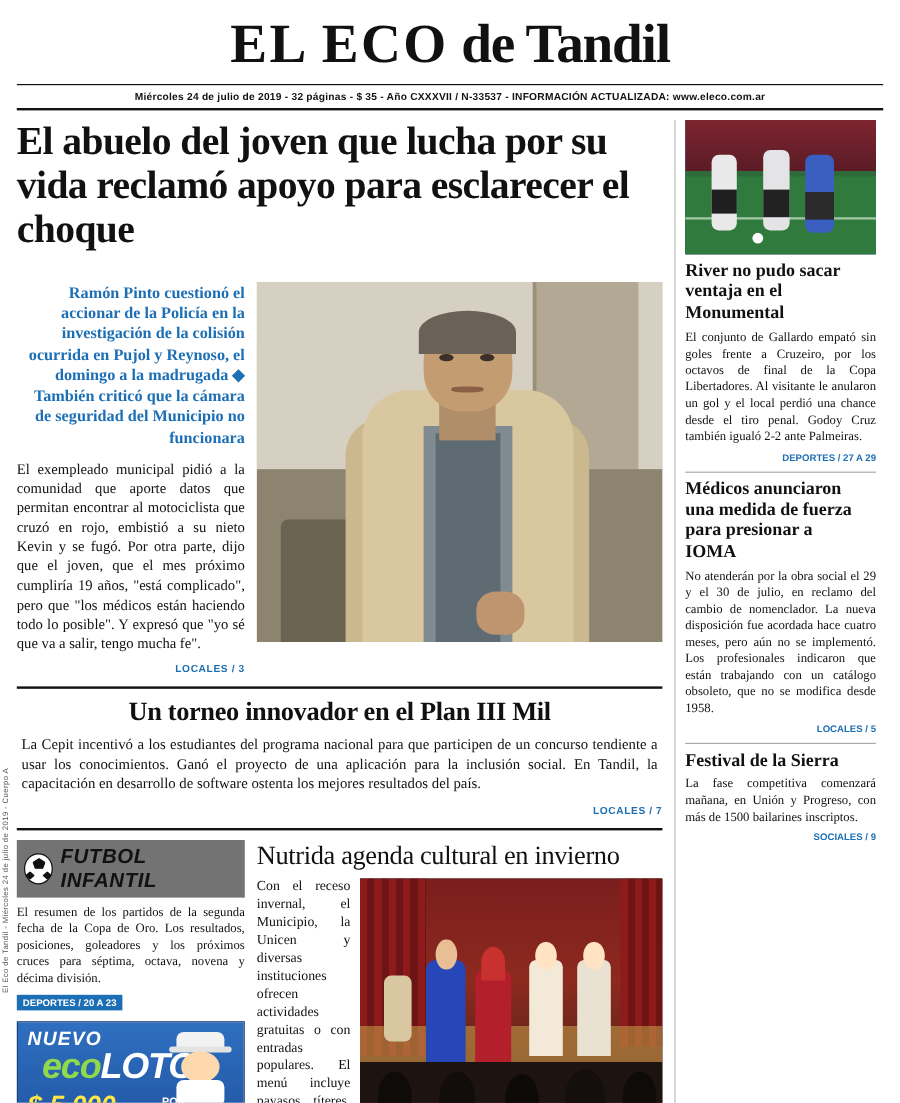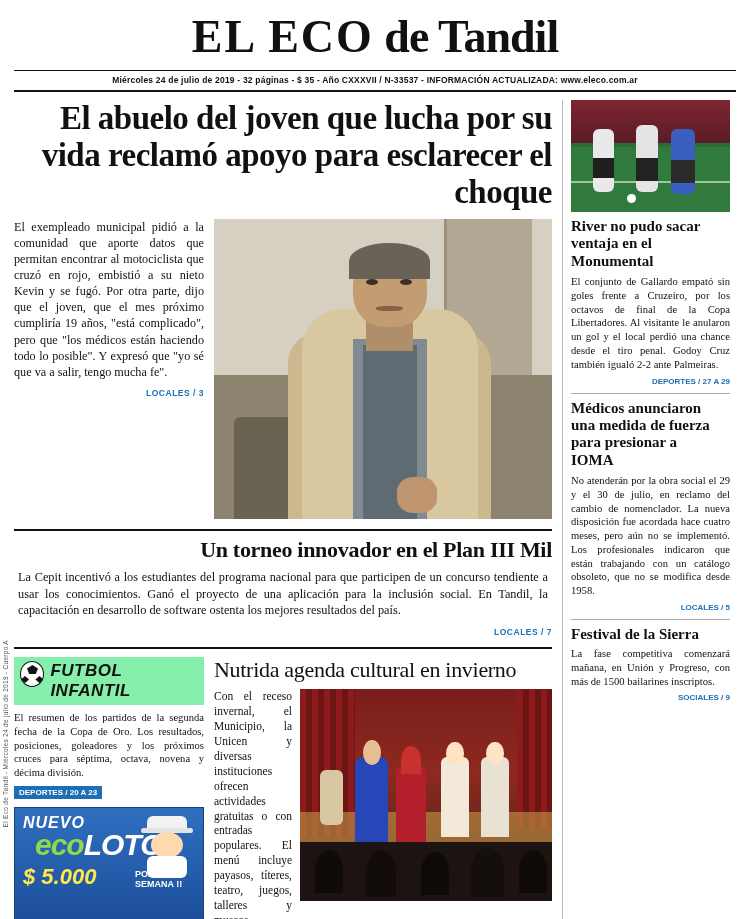--- a/index.html
+++ b/index.html
@@ -44,22 +44,21 @@
   .cols { display:flex; gap:10px; margin-top:8px; }
   .left { width:538px; }
   .right { width:168px; border-left:1px solid #bbb; padding-left:8px; }
 
   
   .lead-headline {
     font-size:33px;
     line-height:1.12;
     font-weight:bold;
     letter-spacing:-0.5px;
-    margin:0 0 8px 0;
-    text-align:right;
+    margin:0 0 24px 0;
   }
   .lead-body { display:flex; gap:10px; }
   .lead-left { width:190px; }
   .lead-bajada {
     color:#1c6fb5;
     font-size:13.5px;
     line-height:1.28;
     text-align:right;
     font-weight:bold;
     margin-bottom:10px;
@@ -105,21 +104,21 @@
   .ph-mouth { position:absolute; left:48%; top:29%; width:8%; height:1.6%; background:#8a5f45; border-radius:40%; }
   .ph-hand { position:absolute; left:54%; top:86%; width:12%; height:12%; background:#bf9570; border-radius:40%; }
 
   
   .hr-thick { border-top:2px solid #111; margin:10px 0 6px 0; }
 
   
   .mid-headline {
     font-size:22px;
     font-weight:bold;
-    text-align:right;
+    text-align:center;
     letter-spacing:-0.3px;
     margin:4px 0 6px 0;
   }
   .mid-headline .sc { font-variant:small-caps; }
   .mid-text {
     font-size:12.3px;
     line-height:1.36;
     text-align:justify;
     padding:0 4px;
   }
@@ -161,22 +160,22 @@
     margin-top:5px;
   }
   .r-rule { border-top:1px solid #aaa; margin:7px 0 6px 0; }
 
   
   .bottom { display:flex; gap:10px; margin-top:8px; }
   .bl { width:190px; }
   .br { flex:1; }
 
   .futbol-band {
-    display:flex; align-items:flex-start; gap:6px;
-    background:#86efac;
+    display:flex; align-items:center; gap:6px;
+    background:#737373;
     padding:4px 6px;
   }
   .ball-icon { width:26px; height:26px; position:relative; }
   .ball-icon .b { position:absolute; inset:0; background:#fff; border:1.5px solid #111; border-radius:50%; }
   .ball-icon .p1 { position:absolute; left:7px; top:4px; width:11px; height:9px; background:#111; clip-path:polygon(50% 0,100% 38%,80% 100%,20% 100%,0 38%); }
   .ball-icon .p2 { position:absolute; left:1px; top:15px; width:8px; height:7px; background:#111; clip-path:polygon(50% 0,100% 50%,50% 100%,0 50%); }
   .ball-icon .p3 { position:absolute; right:1px; top:15px; width:8px; height:7px; background:#111; clip-path:polygon(50% 0,100% 50%,50% 100%,0 50%); }
   .futbol-title {
     font-family:"Liberation Sans", sans-serif;
     font-weight:bold; font-style:italic;
@@ -288,20 +287,21 @@
   </div>
 
   <div class="cols">
 
     <div class="left">
 
       <h1 class="lead-headline">El abuelo del joven que lucha por su vida reclamó apoyo para esclarecer el choque</h1>
 
       <div class="lead-body">
         <div class="lead-left">
+          <div class="lead-bajada">Ramón Pinto cuestionó el accionar de la Policía en la investigación de la colisión ocurrida en Pujol y Reynoso, el domingo a la madrugada ◆ También criticó que la cámara de seguridad del Municipio no funcionara</div>
           <div class="lead-text">El exempleado municipal pidió a la comunidad que aporte datos que permitan encontrar al motociclista que cruzó en rojo, embistió a su nieto Kevin y se fugó. Por otra parte, dijo que el joven, que el mes próximo cumpliría 19 años, "está complicado", pero que "los médicos están haciendo todo lo posible". Y expresó que "yo sé que va a salir, tengo mucha fe".</div>
           <div class="section-tag tag-right">LOCALES / 3</div>
         </div>
         <div class="lead-photo">
           <div class="ph-bg"></div>
           <div class="ph-wall"></div>
           <div class="ph-door"></div>
           <div class="ph-floor"></div>
           <div class="ph-chairback"></div>
           <div class="ph-jacket-l"></div>

